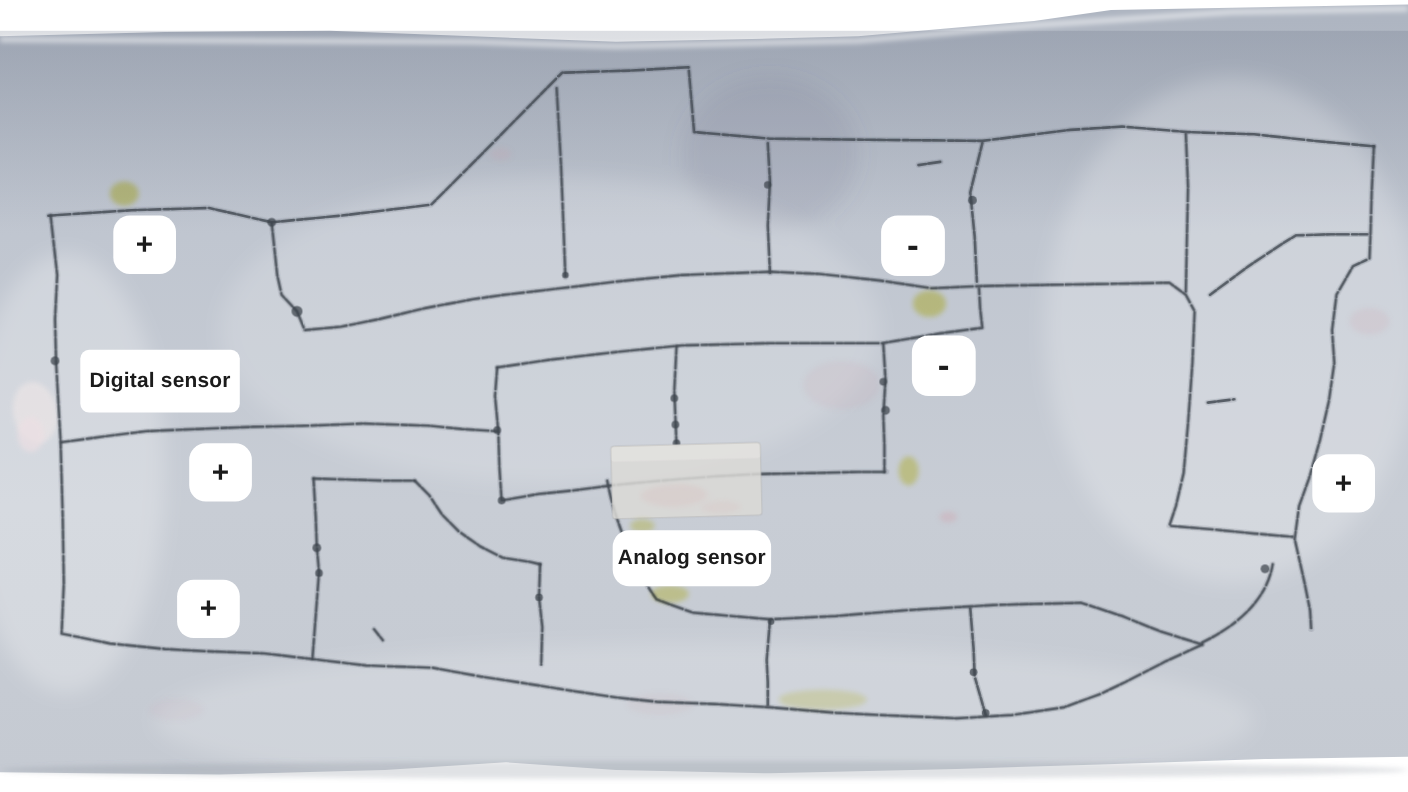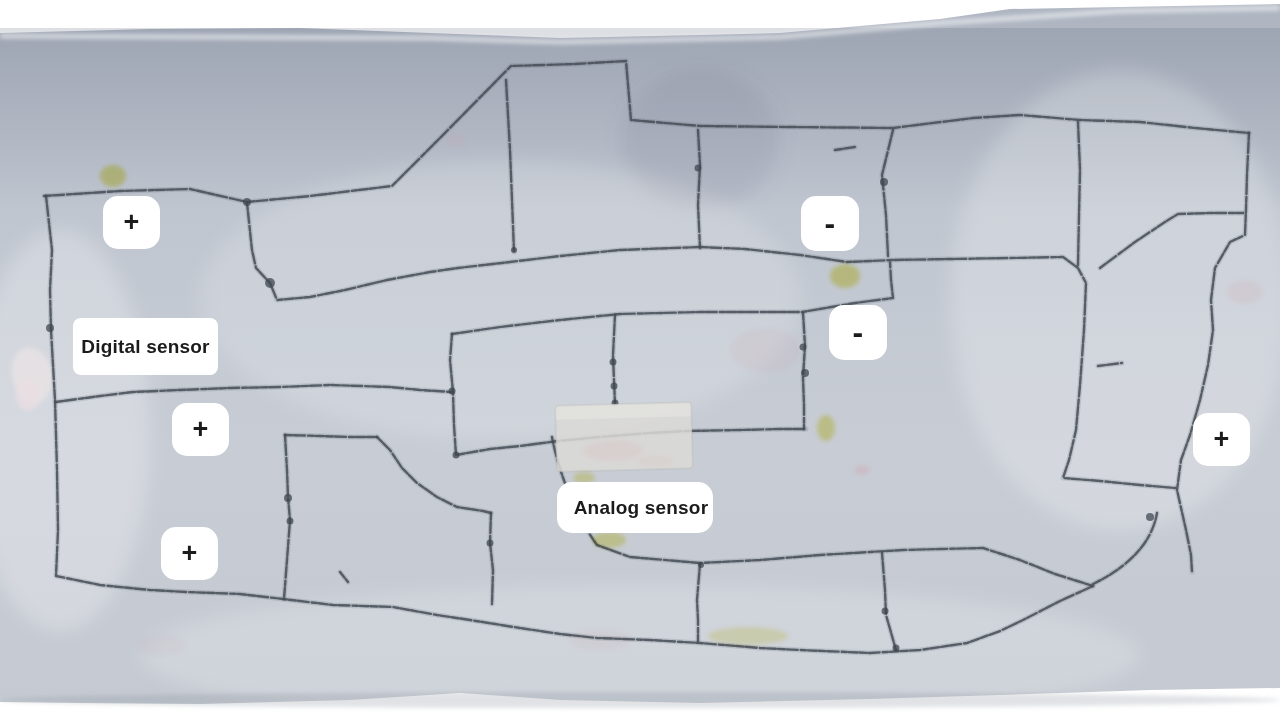--- a/index.html
+++ b/index.html
@@ -159,17 +159,17 @@
         <ellipse cx="609" cy="540" rx="17" ry="8" fill="#e3dd55" opacity="0.5" filter="url(#fBlur)"></ellipse>
         <ellipse cx="748" cy="636" rx="40" ry="9" fill="#e3dd55" opacity="0.3" filter="url(#fBlur)"></ellipse>
       </g>
     </svg>
   <div class="labels-layer" id="labels">
       <div class="chip" style="left: 103px; top: 196px; width: 57px; height: 53px; border-radius: 15px; font-size: 27px; background: rgb(255, 255, 255); color: rgb(27, 27, 27);">+</div>
       <div class="chip" style="left: 801px; top: 196px; width: 58px; height: 55px; border-radius: 15px; font-size: 32px; background: rgb(255, 255, 255); color: rgb(27, 27, 27);">-</div>
       <div class="chip" style="left: 829px; top: 305px; width: 58px; height: 55px; border-radius: 15px; font-size: 32px; background: rgb(255, 255, 255); color: rgb(27, 27, 27);">-</div>
       <div class="chip" style="left: 73px; top: 318px; width: 145px; height: 57px; border-radius: 8px; font-size: 19px; background: rgb(255, 255, 255); color: rgb(27, 27, 27);">Digital sensor</div>
       <div class="chip" style="left: 172px; top: 403px; width: 57px; height: 53px; border-radius: 15px; font-size: 27px; background: rgb(255, 255, 255); color: rgb(27, 27, 27);">+</div>
-      <div class="chip" style="left: 557px; top: 482px; width: 144px; height: 51px; border-radius: 15px; font-size: 19px; background: rgb(255, 255, 255); color: rgb(27, 27, 27); padding-left: 12px;">Analog sensor</div>
+      <div class="chip" style="left: 557px; top: 482px; width: 144px; height: 51px; border-radius: 15px; font-size: 19px; background: rgb(255, 255, 255); color: rgb(27, 27, 27);">Analog sensor</div>
       <div class="chip" style="left: 161px; top: 527px; width: 57px; height: 53px; border-radius: 15px; font-size: 27px; background: rgb(255, 255, 255); color: rgb(27, 27, 27);">+</div>
       <div class="chip" style="left: 1193px; top: 413px; width: 57px; height: 53px; border-radius: 15px; font-size: 27px; background: rgb(255, 255, 255); color: rgb(27, 27, 27);">+</div>
     </div>
 </div>
 
 </body></html>

